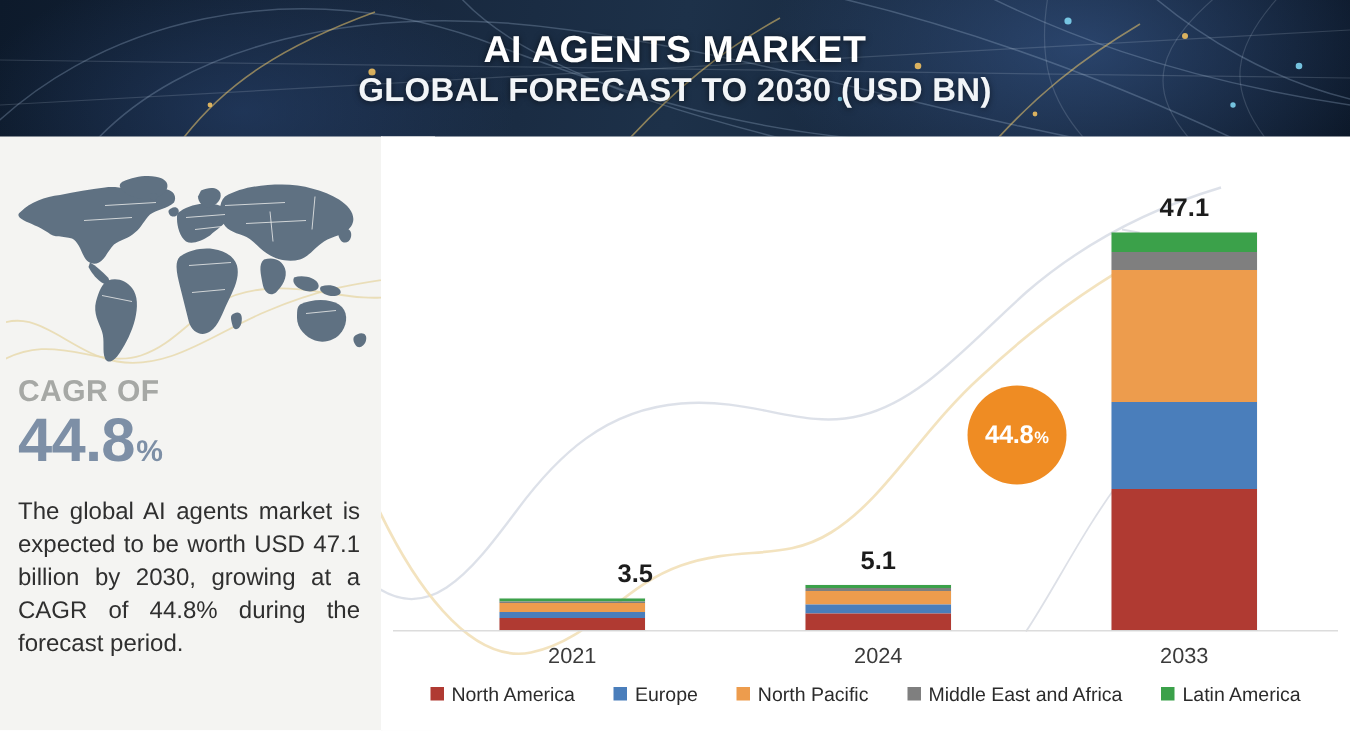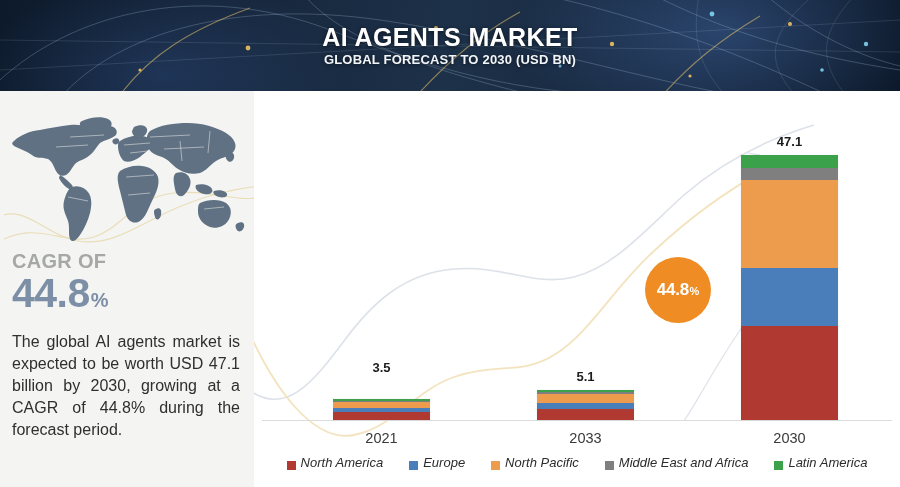--- a/index.html
+++ b/index.html
@@ -45,21 +45,21 @@
   .title-main {
     color: #ffffff;
     font-size: 25px;
     font-weight: bold;
     letter-spacing: 0.4px;
     text-shadow: 0 1px 4px rgba(0,0,0,0.6);
     line-height: 1;
   }
   .title-sub {
     color: #f2f5f8;
-    font-size: 13px;
+    font-size: 22px;
     font-weight: bold;
     letter-spacing: 0.2px;
     text-shadow: 0 1px 4px rgba(0,0,0,0.55);
     line-height: 1;
   }
 
   
   .left-panel {
     position: absolute;
     left: 0; top: 91px;
@@ -154,21 +154,21 @@
     flex-direction: column;
     box-shadow: 0 0 0 0.5px rgba(0,0,0,0.04);
   }
   .seg { width: 100%; }
 
   .bar-total {
     position: absolute;
     left: 50%;
     transform: translateX(-50%);
     color: #1c1c1c;
-    font-size: 13px;
+    font-size: 17px;
     font-weight: bold;
     white-space: nowrap;
   }
   .bar-xlabel {
     position: absolute;
     left: 50%;
     transform: translateX(-50%);
     bottom: 41px;
     color: #3a3a3a;
     font-size: 14.5px;
@@ -211,24 +211,23 @@
     top: 449px;
     width: 646px;
     height: 26px;
     display: flex;
     align-items: center;
     justify-content: center;
     gap: 26px;
   }
   .legend-item {
     display: flex;
-    align-items: flex-end;
+    align-items: center;
     gap: 5px;
     white-space: nowrap;
-    font-style: italic;
   }
   .legend-swatch {
     width: 9px;
     height: 9px;
     flex: 0 0 auto;
   }
   .legend-label {
     color: #2b2b2b;
     font-size: 13px;
   }
@@ -368,53 +367,53 @@
                C 240,272 268,284 300,264 C 336,242 360,196 400,160
                C 432,130 470,100 520,74" fill="none" stroke="#f2e2bc" stroke-width="1.8" stroke-opacity="0.95"></path>
       <path d="M430,330 C 450,300 470,258 500,220 C 520,194 540,176 560,164" fill="none" stroke="#d9dde4" stroke-width="1.2" stroke-opacity="0.9"></path>
       <path d="M497,75 L 505,64 L 494,62" fill="none" stroke="#d9dde4" stroke-width="1.2" stroke-opacity="0.9"></path>
     </svg>
 
     <div class="chart-area">
       <div class="axis-line"></div>
 
       <div class="bar-group" style="left:79px; width:97px; height:396px;">
-        <div class="bar-total" style="bottom:112px;">3.5</div>
+        <div class="bar-total" style="bottom:94px;margin-left:42px;">3.5</div>
         <div class="bar-stack" style="height:21px;">
           <div class="seg" style="height:1.5px;background:#3ba14a;"></div>
           <div class="seg" style="height:1.5px;background:#7f7f7f;"></div>
           <div class="seg" style="height:5.5px;background:#ed9c4d;"></div>
           <div class="seg" style="height:4.5px;background:#4a7ebb;"></div>
           <div class="seg" style="height:8px;background:#b03a32;"></div>
         </div>
         <div class="bar-xlabel">2021</div>
       </div>
 
       <div class="bar-group" style="left:283px; width:97px; height:448px;">
         <div class="bar-total" style="bottom:103px;">5.1</div>
         <div class="bar-stack" style="height:30px;">
           <div class="seg" style="height:2px;background:#3ba14a;"></div>
           <div class="seg" style="height:2px;background:#7f7f7f;"></div>
           <div class="seg" style="height:8.5px;background:#ed9c4d;"></div>
           <div class="seg" style="height:6px;background:#4a7ebb;"></div>
           <div class="seg" style="height:11.5px;background:#b03a32;"></div>
         </div>
-        <div class="bar-xlabel">2033</div>
+        <div class="bar-xlabel">2024</div>
       </div>
 
       <div class="bar-group" style="left:487px; width:97px; height:396px;">
         <div class="bar-total" style="bottom:338px;">47.1</div>
         <div class="bar-stack" style="height:265px;">
           <div class="seg" style="height:13px;background:#3ba14a;"></div>
           <div class="seg" style="height:12px;background:#7f7f7f;"></div>
           <div class="seg" style="height:88px;background:#ed9c4d;"></div>
           <div class="seg" style="height:58px;background:#4a7ebb;"></div>
           <div class="seg" style="height:94px;background:#b03a32;"></div>
         </div>
-        <div class="bar-xlabel">2030</div>
+        <div class="bar-xlabel">2033</div>
       </div>
 
       <div class="cagr-bubble">
         <span class="bubble-num">44.8</span>
         <span class="bubble-pct">%</span>
       </div>
     </div>
   </div>
 
   <div class="legend">

